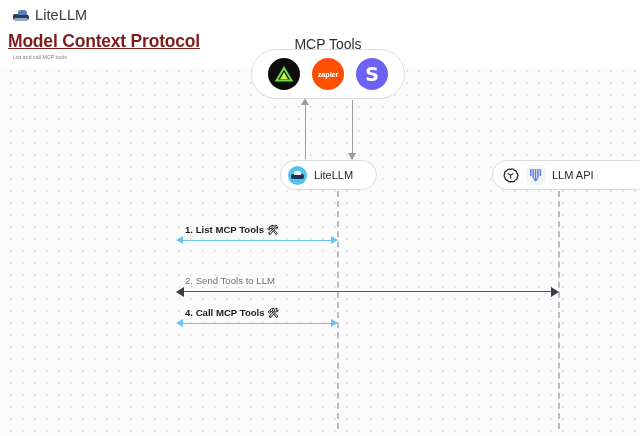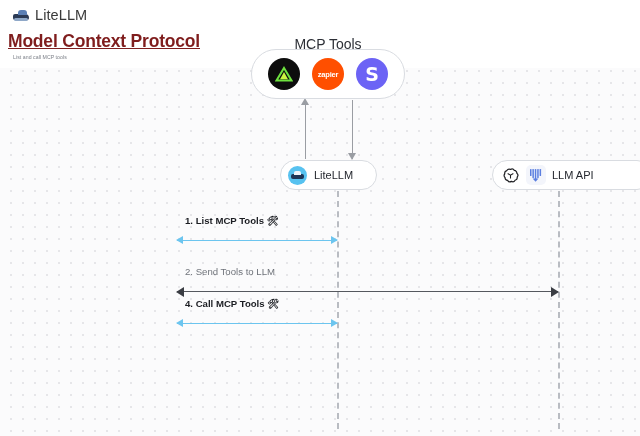--- a/index.html
+++ b/index.html
@@ -264,21 +264,21 @@
   }
   .msg .head {
     position: absolute;
     width: 0; height: 0;
     top: -4px;
   }
   .msg .label {
     position: absolute;
     white-space: nowrap;
     font-size: 9.6px;
-    bottom: 14px;
+    bottom: 5px;
     text-align: right;
   }
 
   
   .msg-blue .line { border-top: 1.6px solid #6cc5ef; }
   .msg-blue .head-l {
     left: -1px;
     border-top: 4.5px solid transparent;
     border-bottom: 4.5px solid transparent;
     border-right: 7px solid #6cc5ef;

